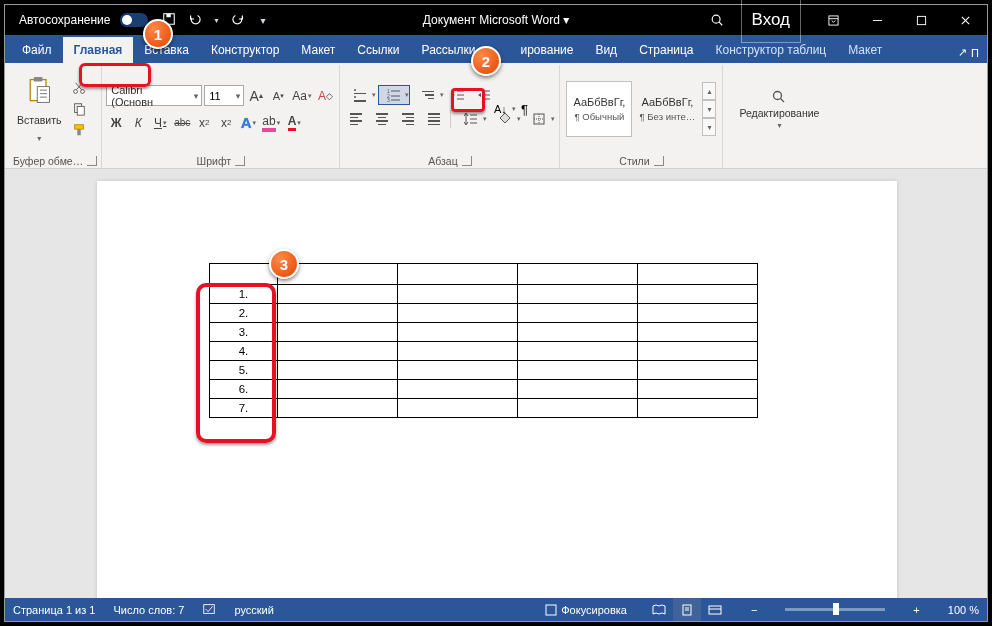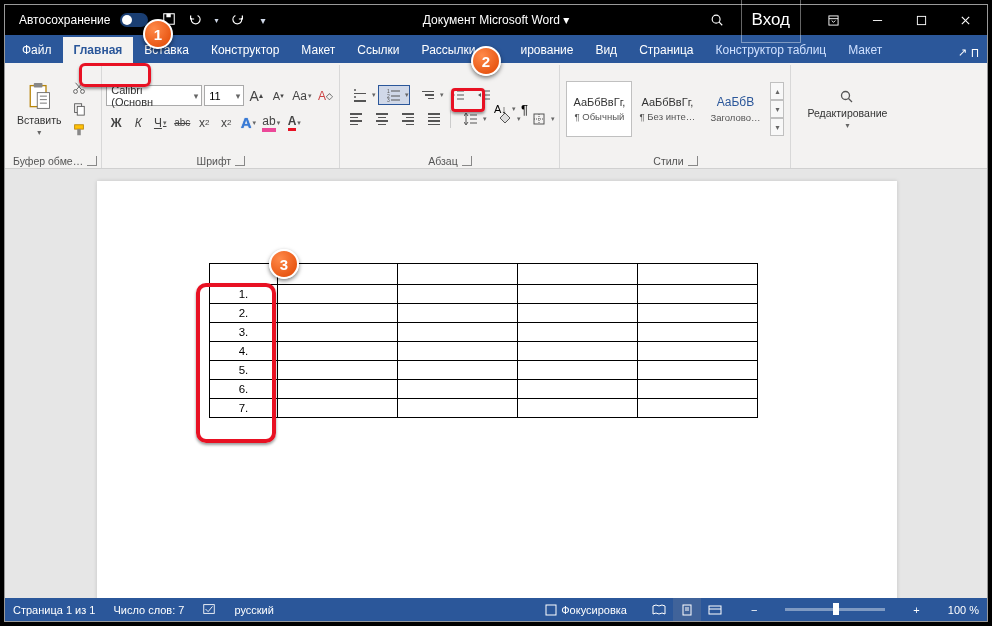--- a/index.html
+++ b/index.html
@@ -24,21 +24,21 @@
 .tab.file { }
 .tab.active { background: #f3f2f1; color: #2b579a; font-weight: 600; }
 .sharebtn { margin-left: auto; padding: 4px 8px; display: flex; align-items: center; gap: 4px; font-size: 11px; }
 
 .ribbon { background: #f3f2f1; height: 106px; border-bottom: 1px solid #d0d0d0; display: flex; padding: 2px 0 0 4px; }
 .group { display: flex; flex-direction: column; border-right: 1px solid #d8d8d8; padding: 0 4px; }
 .groupbody { flex: 1; display: flex; align-items: center; gap: 2px; }
 .grouplabel { text-align: center; font-size: 10.5px; color: #555; padding: 2px 0 1px; display: flex; justify-content: center; align-items: center; gap: 4px; }
 .grouplabel .launcher { width: 10px; height: 10px; border: 1px solid #888; border-top: none; border-left: none; position: relative; }
 
-.pastebtn { display: flex; flex-direction: column; align-items: center; gap: 2px; padding: 0 4px; font-size: 10.5px; color: #333; }
+.pastebtn { display: flex; flex-direction: column; align-items: center; gap: 8px; padding: 0 4px; font-size: 10.5px; color: #333; }
 .pastebtn svg { width: 28px; height: 30px; }
 .smallcol { display: flex; flex-direction: column; gap: 3px; padding: 4px 2px; }
 .smallbtn { width: 18px; height: 18px; display: flex; align-items: center; justify-content: center; }
 
 .fontrow { display: flex; gap: 2px; align-items: center; }
 .fontsel { width: 96px; height: 21px; border: 1px solid #aaa; background: #fff; font-size: 11px; padding: 0 16px 0 4px; position: relative; display: flex; align-items: center; color: #333; }
 .fontsel::after { content: '▾'; position: absolute; right: 3px; font-size: 9px; color: #666; }
 .sizesel { width: 40px; height: 21px; border: 1px solid #aaa; background: #fff; font-size: 11px; padding: 0 14px 0 4px; position: relative; display: flex; align-items: center; }
 .sizesel::after { content: '▾'; position: absolute; right: 3px; font-size: 9px; color: #666; }
 .ftbtn { min-width: 20px; height: 21px; display: flex; align-items: center; justify-content: center; font-size: 12px; color: #444; position: relative; padding: 0 2px; }
@@ -374,24 +374,20 @@
       <div class="groupbody">
         <div class="stylesbox">
           <div class="styleitem sel">
               <span class="stylesample">АаБбВвГг,</span>
               <span>¶ Обычный</span>
             </div>
           <div class="styleitem">
               <span class="stylesample">АаБбВвГг,</span>
               <span>¶ Без инте…</span>
             </div>
-          <div class="styleitem">
-              <span class="stylesample heading">АаБбВ</span>
-              <span>Заголово…</span>
-            </div>
           <div class="stylescroll">
               <div>▴</div>
               <div>▾</div>
               <div>▾</div>
             </div>
         </div>
       </div>
       <div class="grouplabel">
           <span>Стили</span>
           <span class="launcher"></span>

